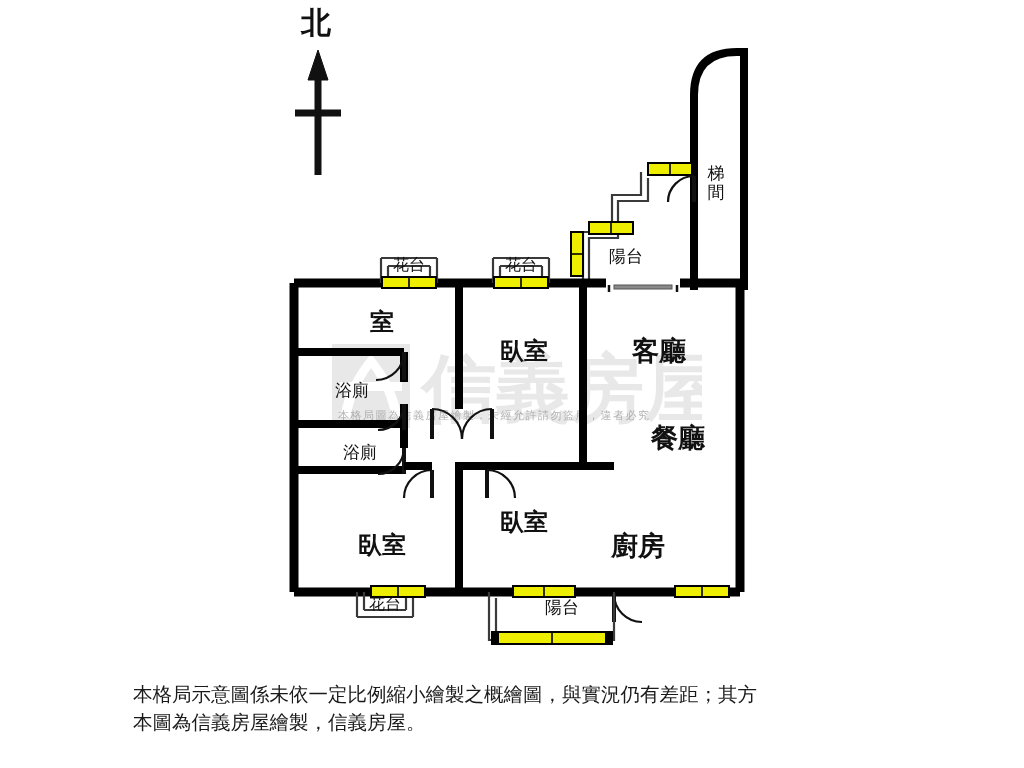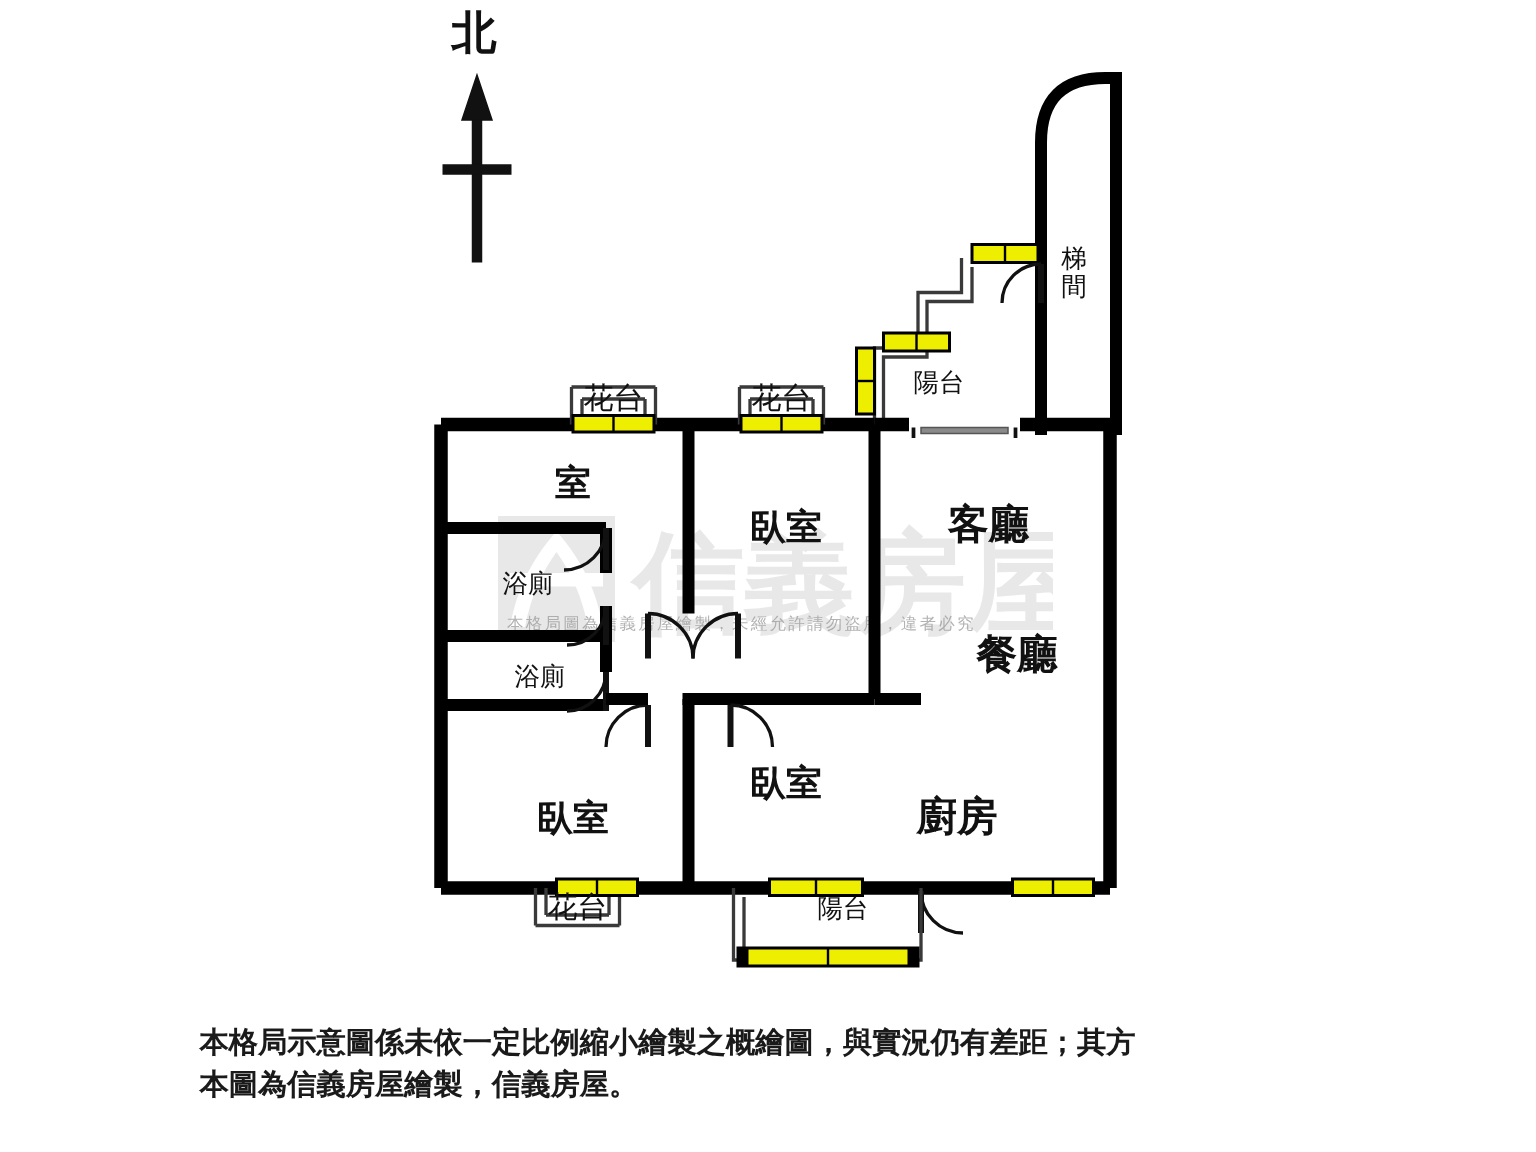--- a/index.html
+++ b/index.html
@@ -50,21 +50,21 @@
     position: absolute;
     white-space: nowrap;
     line-height: 1;
     color: #111;
     transform: translate(-50%, -50%);
     font-weight: 400;
   }
   .rl-xl   { font-size: 27px; font-weight: 700; }
   .rl-lg   { font-size: 24px; font-weight: 700; }
   .rl-md   { font-size: 17px; }
-  .rl-sm   { font-size: 20px; }
+  .rl-sm   { font-size: 16px; }
   .rl-stack {
     transform: translate(-50%, -50%);
     text-align: center;
     font-size: 17px;
     line-height: 1.12;
   }
 
   
   #watermark {
     position: absolute;
@@ -92,21 +92,21 @@
   #disclaimer {
     position: absolute;
     left: 133px;
     top: 681px;
     width: 790px;
     font-size: 19.5px;
     line-height: 1.45;
     color: #1a1a1a;
     font-family: "DejaVu Serif", "Liberation Serif", serif;
   }
-  #disclaimer div { white-space: nowrap; font-weight: bold; }
+  #disclaimer div { white-space: nowrap; }
 </style>
 </head>
 <body>
 
 <div id="floorplan-stage">
 
   <div class="compass-label" style="left:301px; top:8px;">北</div>
 
   <svg id="watermark" viewBox="0 0 372 96">
 

